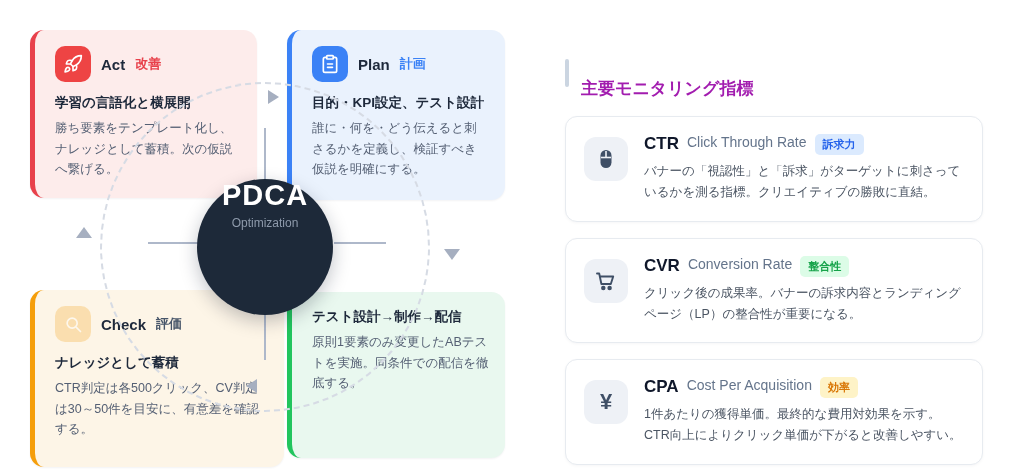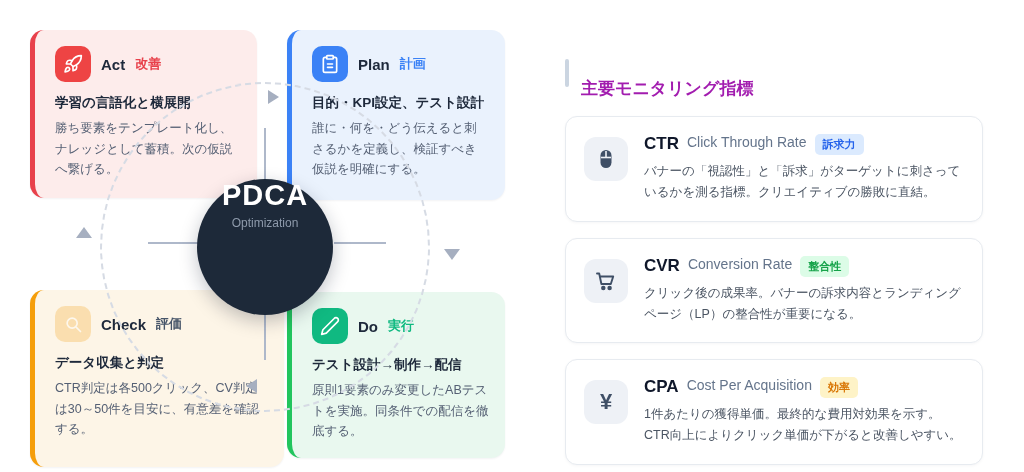--- a/index.html
+++ b/index.html
@@ -117,34 +117,25 @@
     <div class="q-head">
       <span class="q-icon bg-amber">
         <svg class="ic" width="20" height="20" viewBox="0 0 24 24" fill="none" stroke="#ffffff" stroke-width="2" stroke-linecap="round" stroke-linejoin="round">
             <circle cx="11" cy="11" r="6"></circle>
             <path d="M21 21l-5-5"></path>
           </svg>
       </span>
       <span class="q-title">Check</span>
       <span class="q-tag tx-slate">評価</span>
     </div>
-    <div class="q-sub">データ収集と判定</div>
+    <div class="q-sub">ナレッジとして蓄積</div>
     <p class="q-body">CTR判定は各500クリック、CV判定は30～50件を目安に、有意差を確認する。</p>
   </section>
 
   <section class="quad q-do">
-    <div class="q-head">
-      <span class="q-icon bg-green">
-        <svg class="ic" width="20" height="20" viewBox="0 0 24 24" fill="none" stroke="#ffffff" stroke-width="2" stroke-linecap="round" stroke-linejoin="round">
-            <path d="M17 3a2.85 2.83 0 1 1 4 4L7.5 20.5 2 22l1.5-5.5Z"></path>
-          </svg>
-      </span>
-      <span class="q-title">Do</span>
-      <span class="q-tag tx-green">実行</span>
-    </div>
     <div class="q-sub">テスト設計→制作→配信</div>
     <p class="q-body">原則1要素のみ変更したABテストを実施。同条件での配信を徹底する。</p>
   </section>
 
   <div class="dashed-ring"></div>
   <div class="axis axis-h-left"></div>
   <div class="axis axis-h-right"></div>
   <div class="axis axis-v-top"></div>
   <div class="axis axis-v-bot"></div>
   <div class="tri tri-right"></div>

